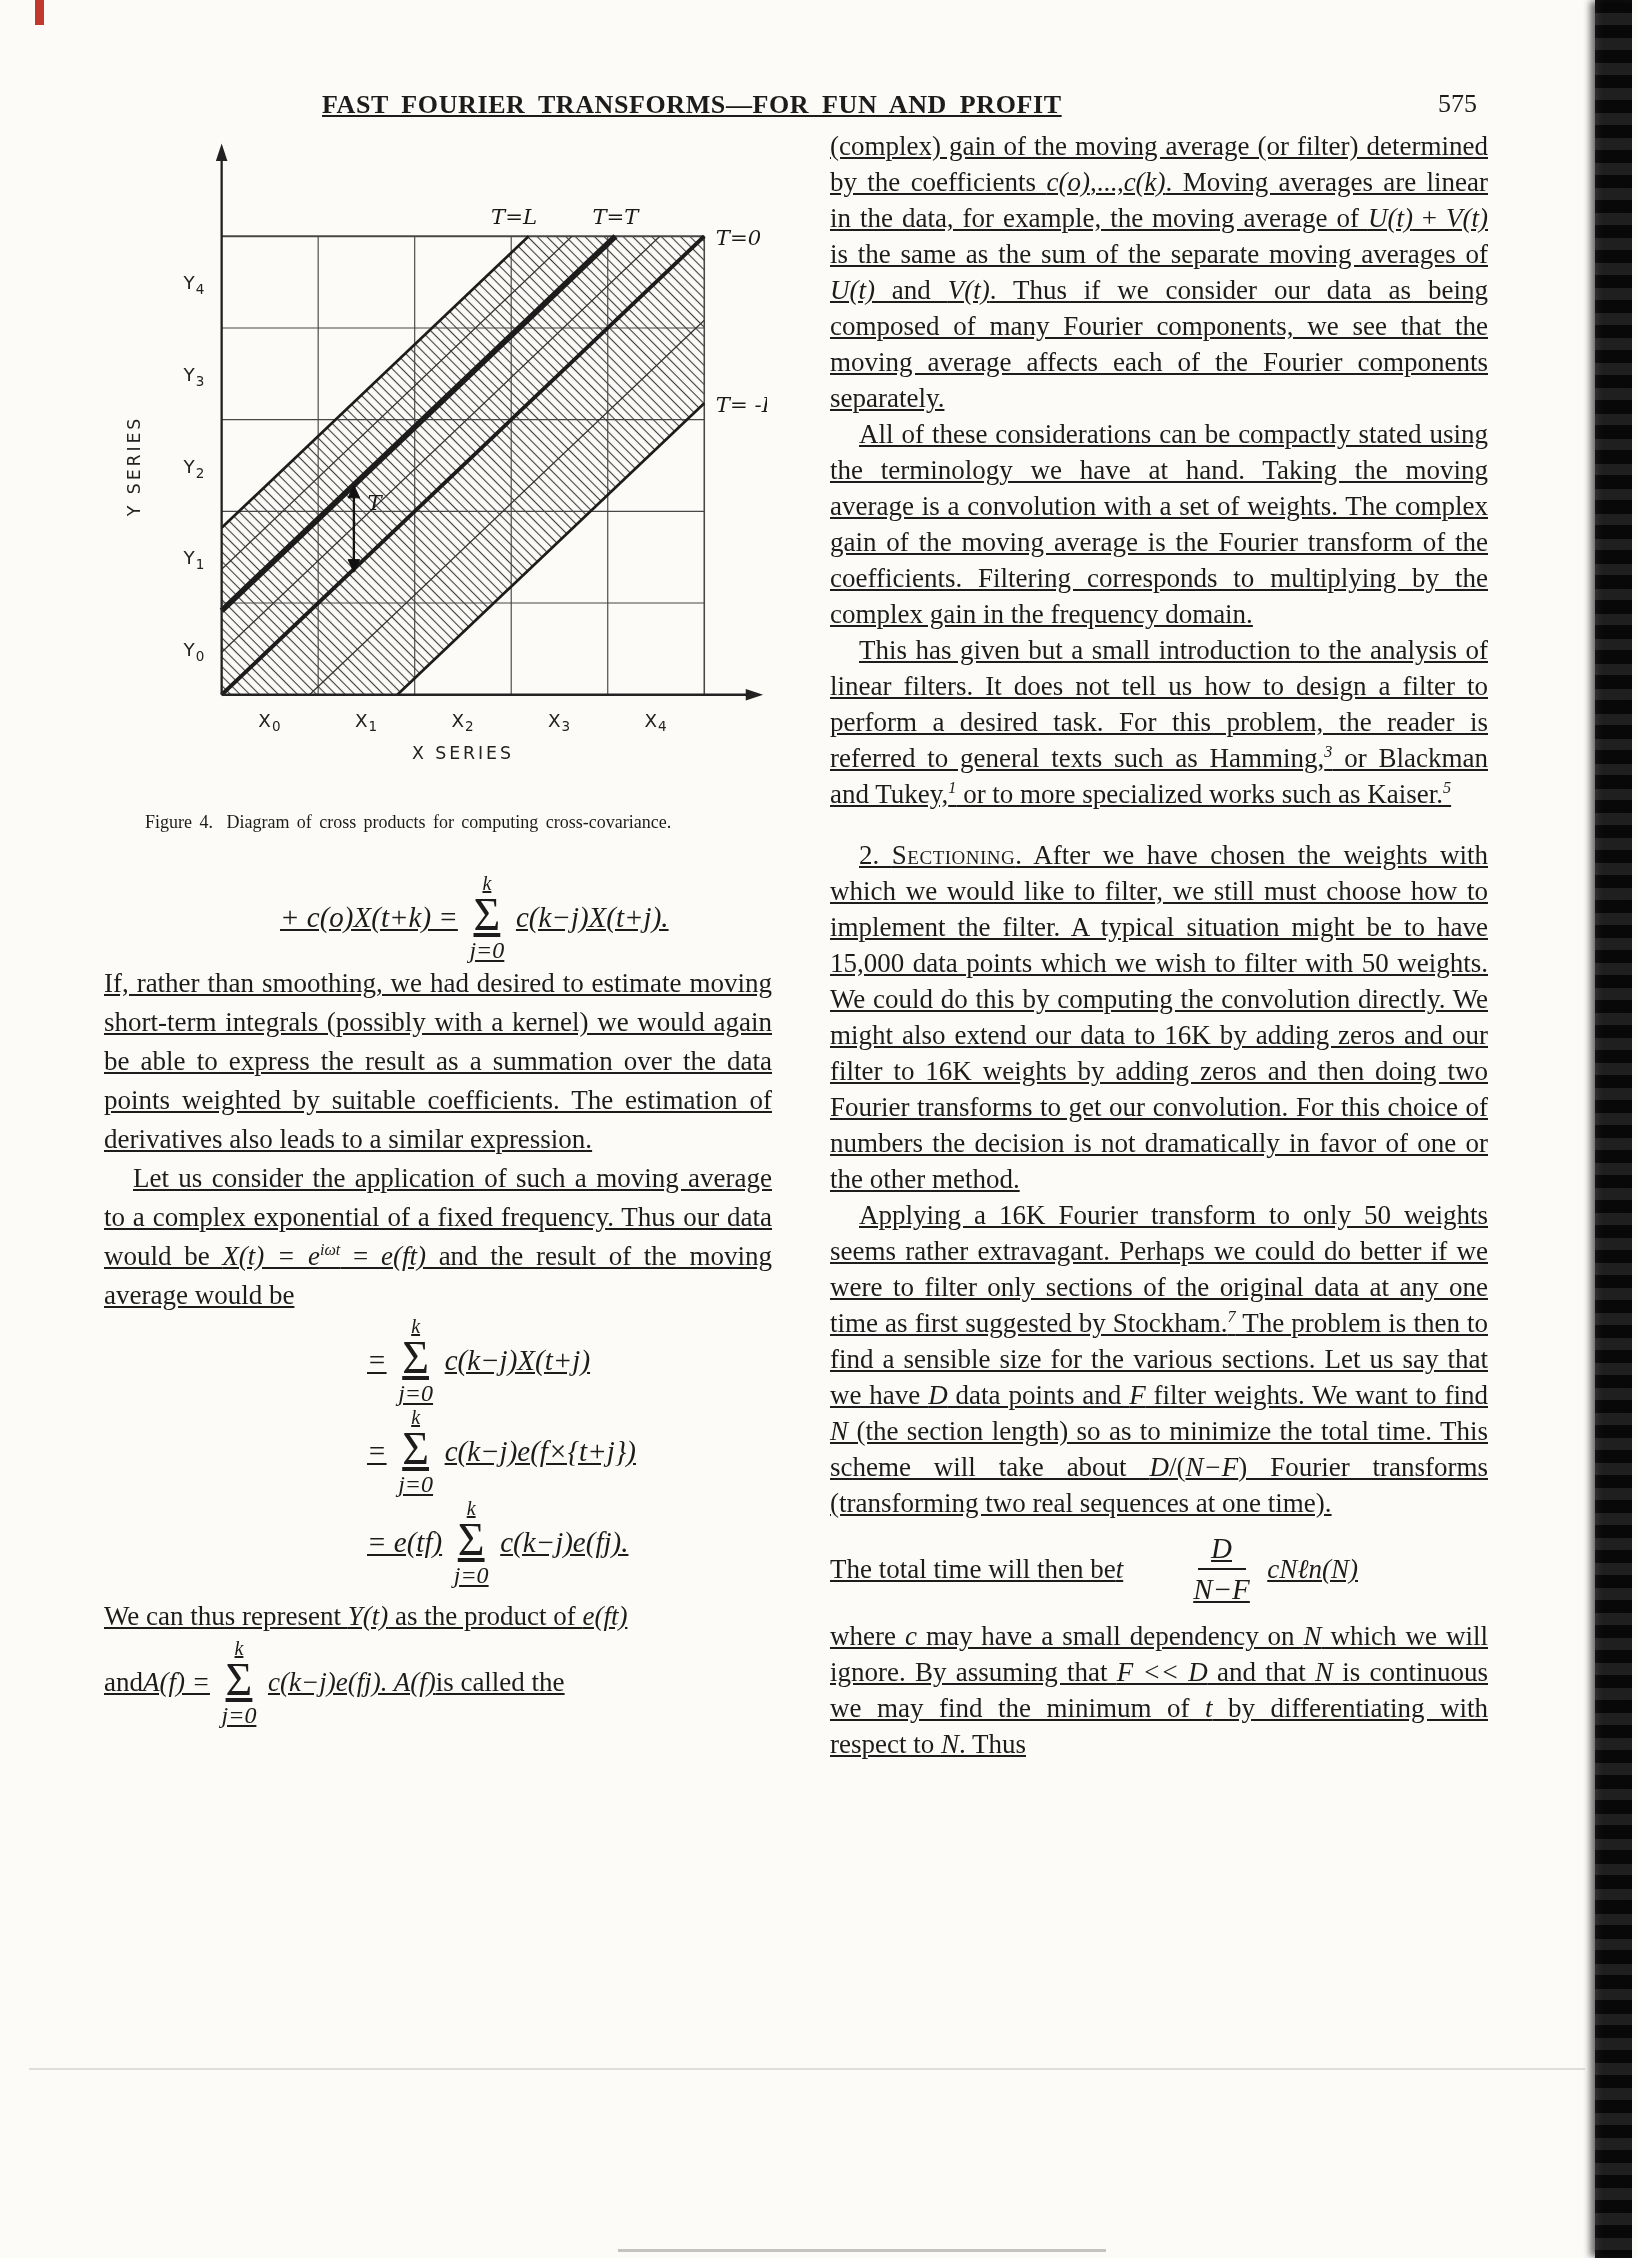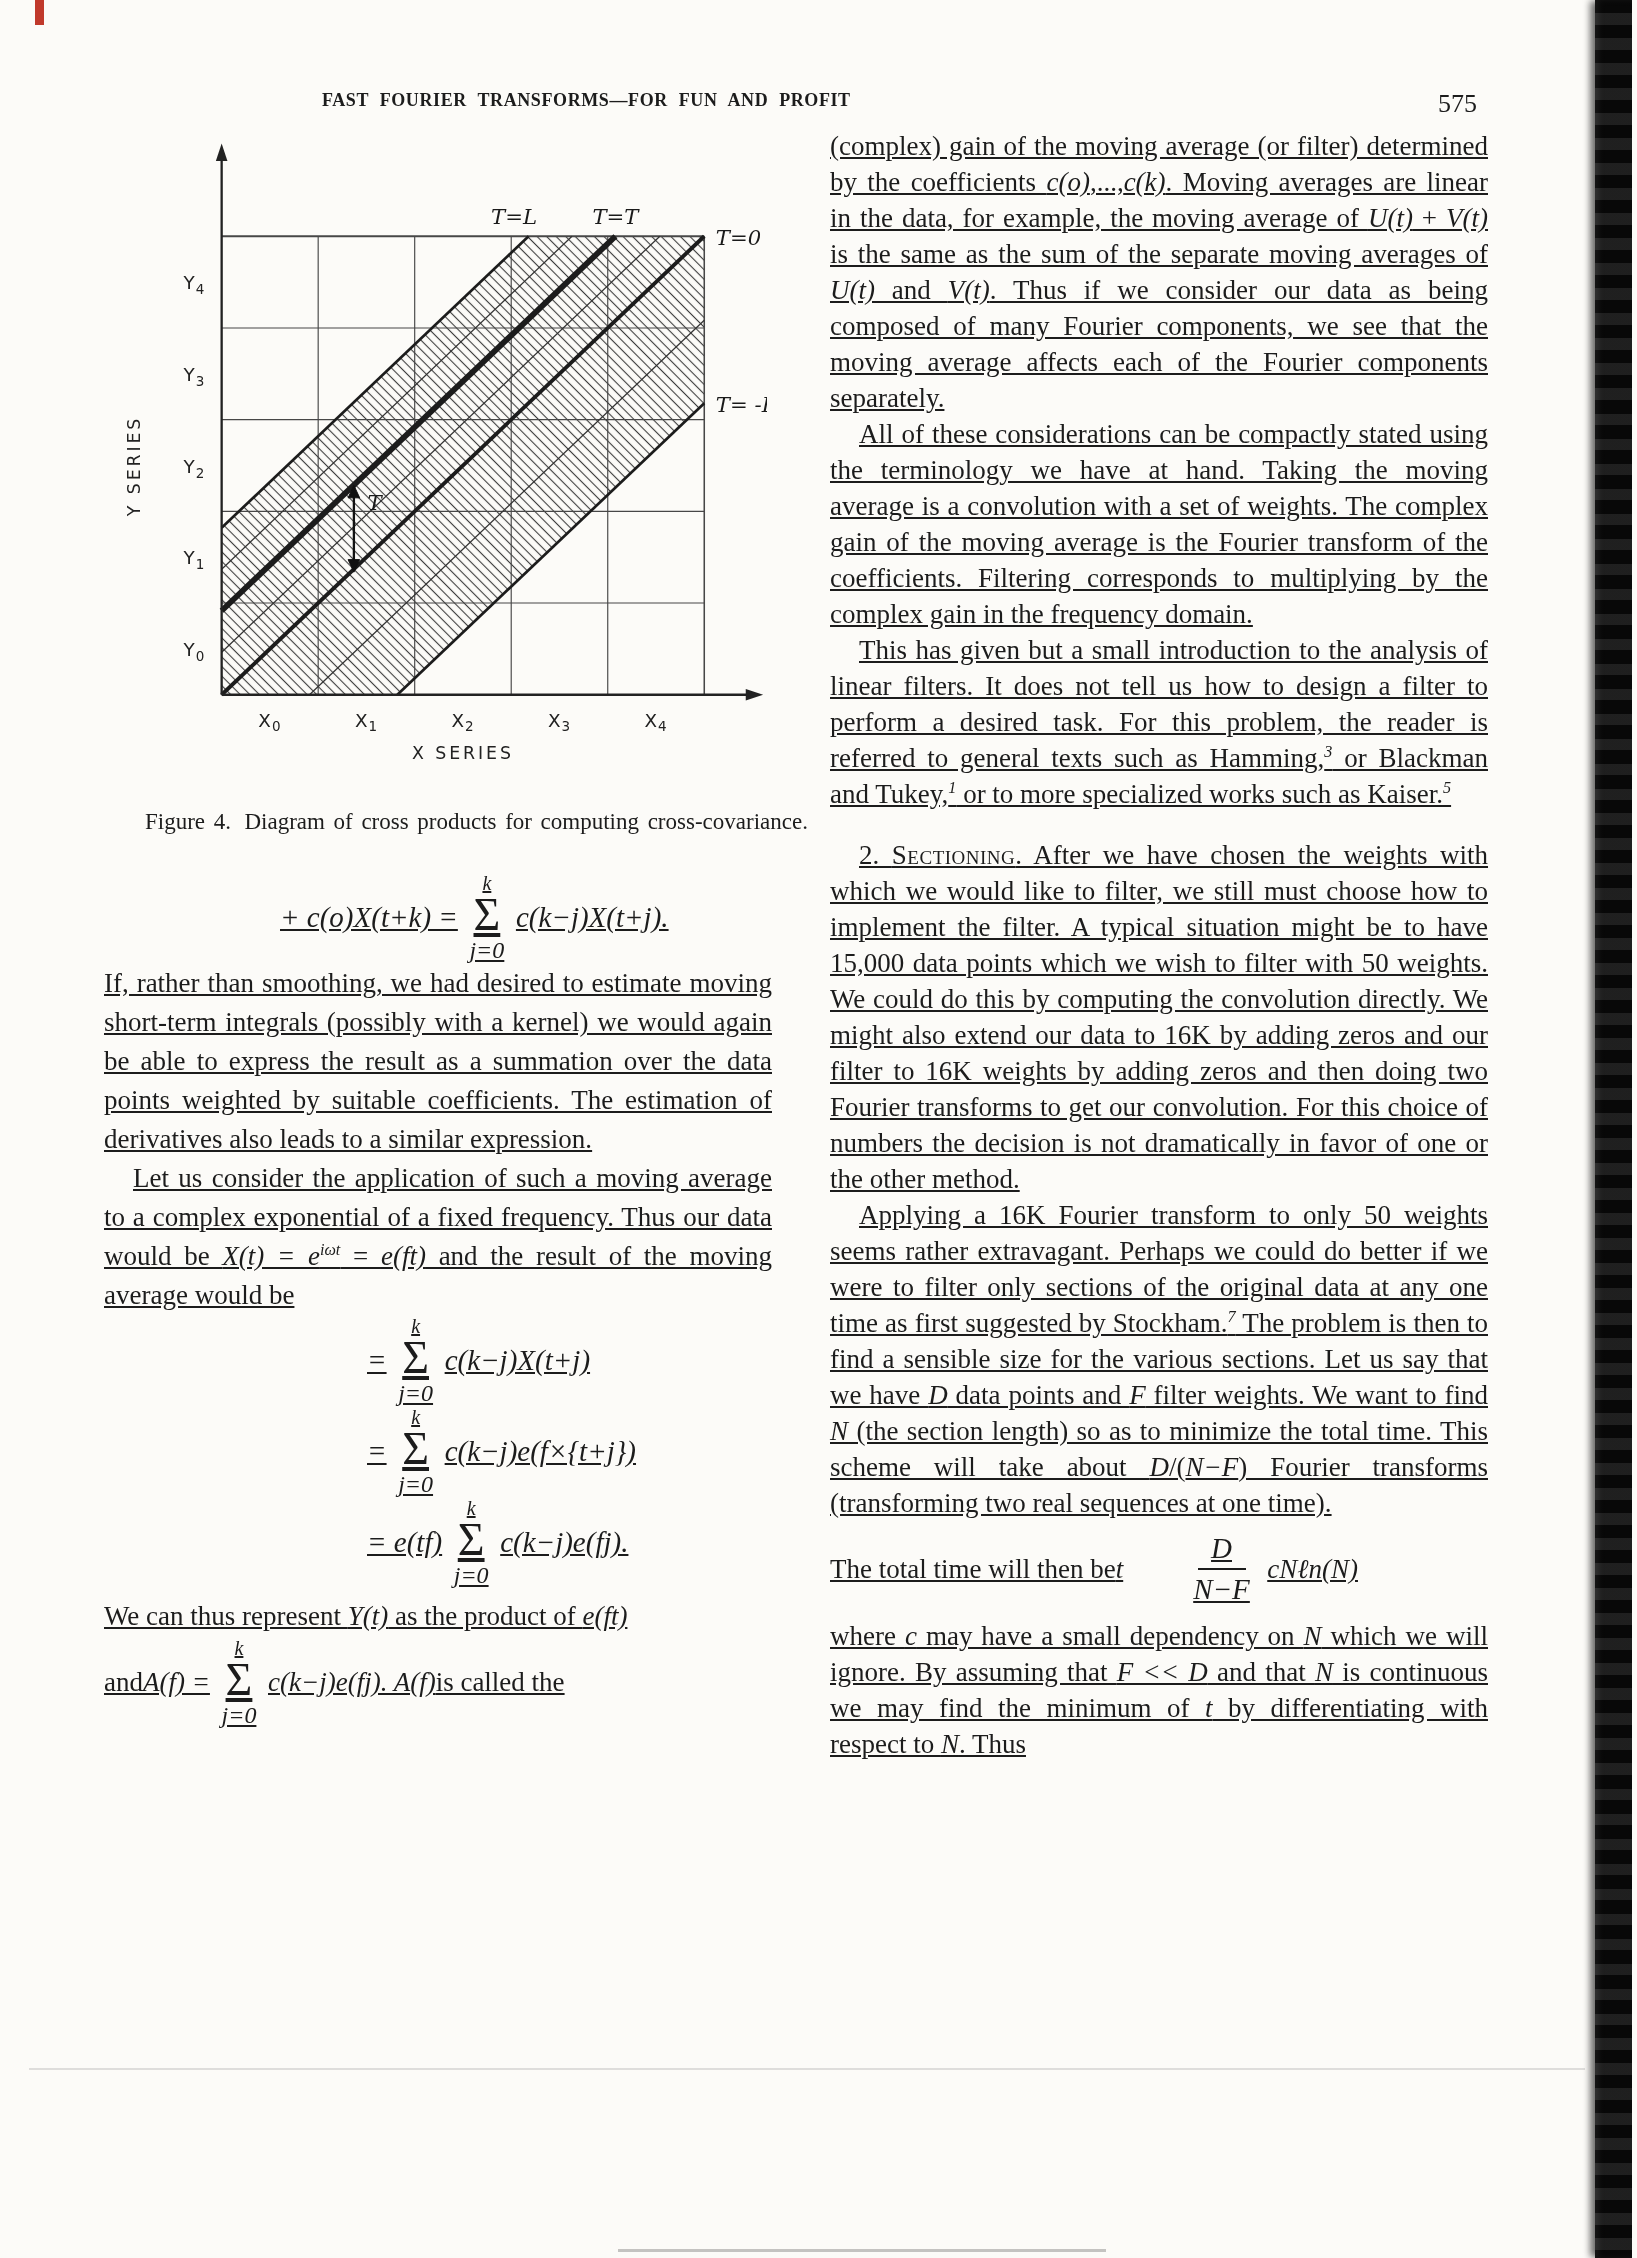--- a/index.html
+++ b/index.html
@@ -7,26 +7,26 @@
         font-family:"Liberation Serif","DejaVu Serif",serif;color:#1c1c1c;}
   
   .red-mark{position:absolute;left:35px;top:0;width:8.7px;height:25px;background:#c0392b;}
   .scan-band{position:absolute;left:1595px;top:0;width:37px;height:2258px;background:#101010;
              box-shadow:-5.8px 0 6.8px -1px rgba(15,15,15,.6), inset 3.9px 0 5.8px rgba(70,70,70,.5);}
   .scan-band-texture{width:100%;height:100%;
      background:repeating-linear-gradient(180deg,rgba(0,0,0,.5) 0 13.5px,rgba(60,60,60,.35) 13.5px 25px);}
   .faint-rule{position:absolute;left:29px;top:2068px;width:1556px;height:1.9px;background:rgba(70,70,70,.16);}
   .bottom-rule{position:absolute;left:618px;top:2249px;width:488px;height:2.9px;background:rgba(50,50,50,.28);}
   
-  .hdr-title{position:absolute;left:322px;top:90px;font-size:18px;font-weight:700;
-             letter-spacing:0.6px;word-spacing:5.8px;}
+  .hdr-title{position:absolute;left:322px;top:90px;font-size:26px;font-weight:700;
+             letter-spacing:0.6px;word-spacing:5.8px;text-decoration:underline;}
   .hdr-page{position:absolute;left:1414px;top:89px;font-size:26px;margin-left:24px;}
   
   .fig-svg{position:absolute;left:101px;top:130px;}
-  .fig-caption{position:absolute;left:145px;top:807px;width:626px;font-size:23px;line-height:30px;
+  .fig-caption{position:absolute;left:145px;top:807px;width:626px;font-size:18px;line-height:30px;
                padding-left:116px;text-indent:-116px;word-spacing:2.9px;}
   .fig-caption .cap-label{margin-right:13.5px;}
   
   .col{position:absolute;font-size:27px;text-decoration:underline;}
   .col-left{left:104px;top:872px;width:668px;}
   .col-right{left:830px;top:128px;width:658px;}
   .para{text-align:justify;margin:0;}
   .col-left .para{line-height:39px;}
   .col-right .para{line-height:36px;}
   .indent{text-indent:29px;}

